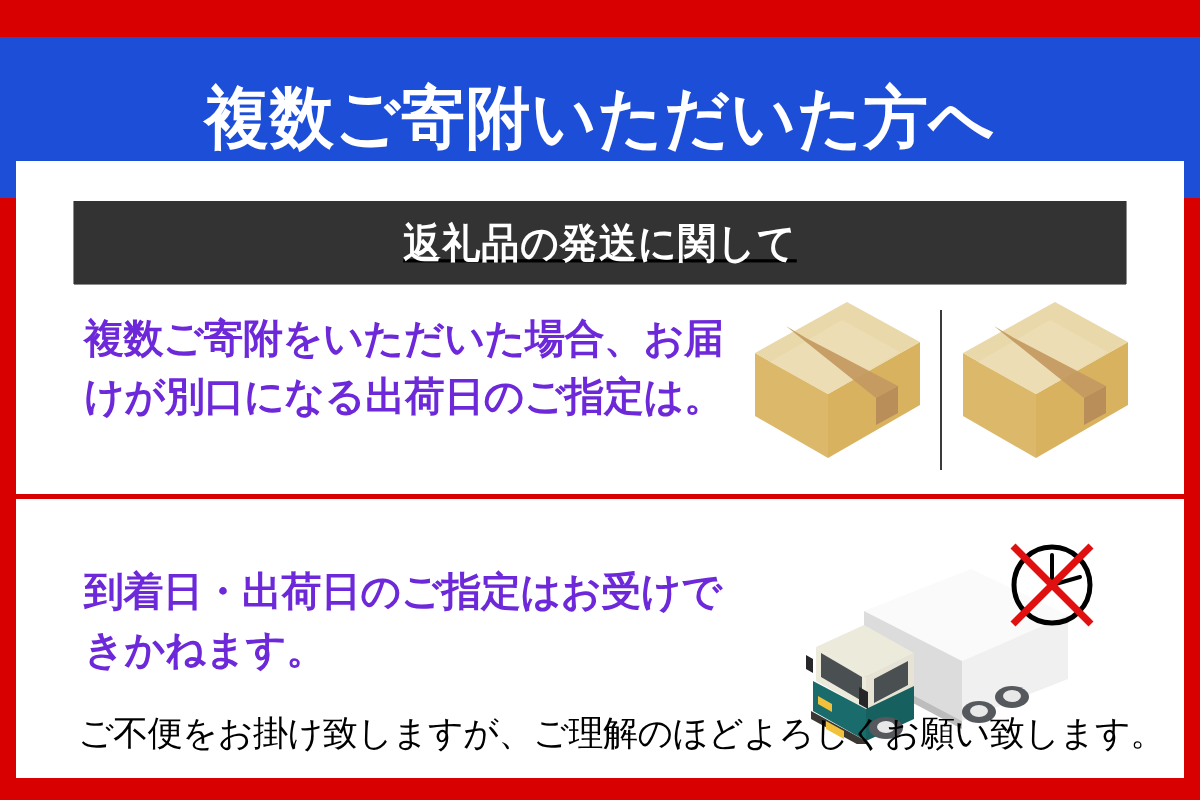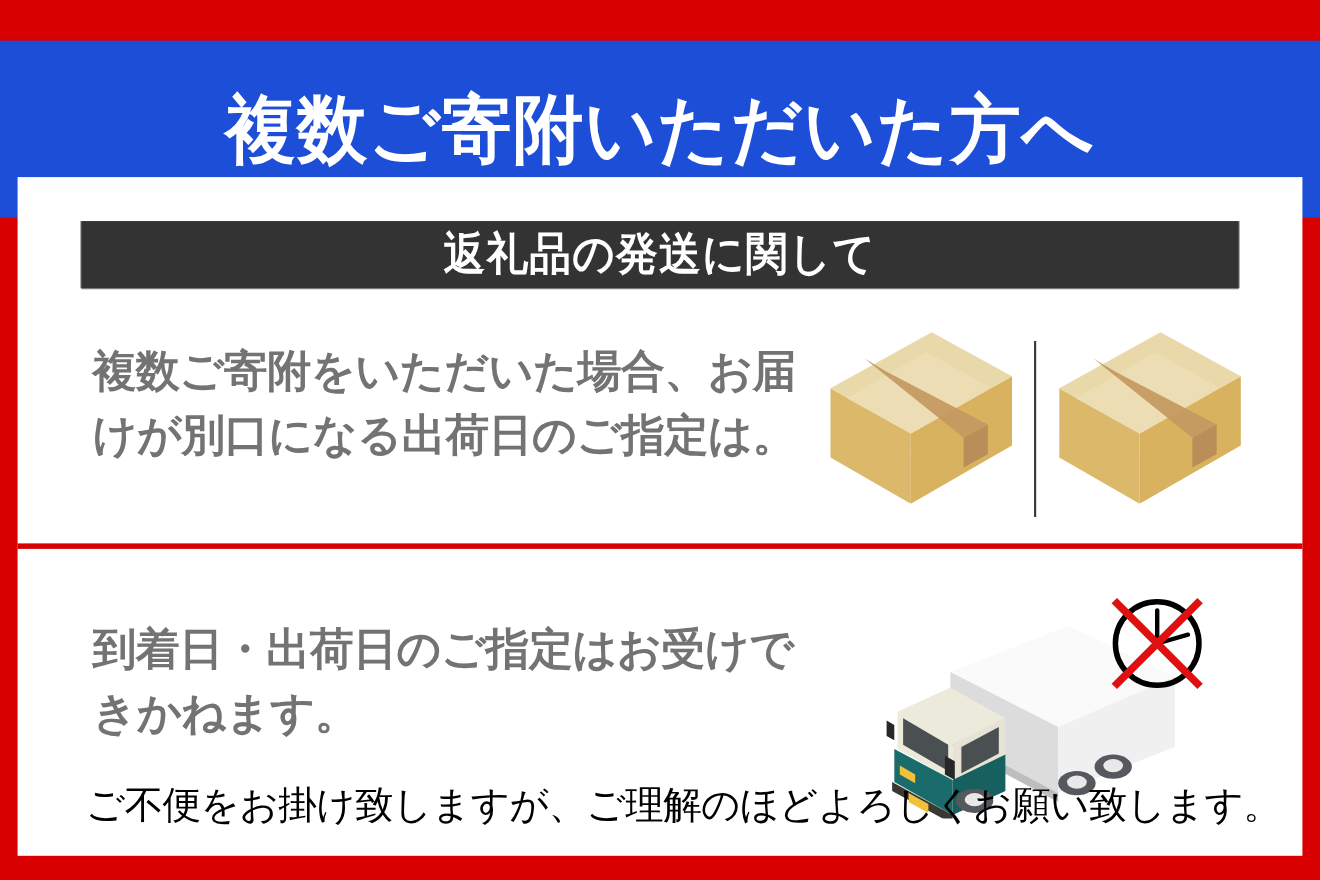--- a/index.html
+++ b/index.html
@@ -53,26 +53,27 @@
     height: 617px;
     background: #ffffff;
   }
 
   
   .subbanner {
     position: absolute;
     left: 58px;
     top: 40px;
     width: 1052px;
-    height: 61px;
+    height: 83px;
     background: #333333;
     display: flex;
     align-items: center;
     justify-content: center;
     box-shadow: 0 1px 0 0 #8c8c8c, 1px 0 0 0 #8c8c8c, -1px 0 0 0 #8c8c8c;
+    text-decoration: underline;
   }
   .subbanner-title {
     color: #ffffff;
     font-size: 38px;
     font-weight: bold;
     letter-spacing: 1px;
     line-height: 1;
     white-space: nowrap;
     transform: scaleY(1.08);
   }
@@ -100,21 +101,21 @@
     left: 0;
     top: 333px;
     width: 1168px;
     height: 5px;
     background: #d80000;
   }
 
   
   .redtext {
     position: absolute;
-    color: #737373;
+    color: #6d28d9;
     font-size: 40px;
     font-weight: bold;
     line-height: 60px;
     letter-spacing: -0.5px;
     white-space: nowrap;
   }
   .redtext .ln { display: block; position: relative; }
   .redtext .hl {
     position: relative;
     display: inline-block;

